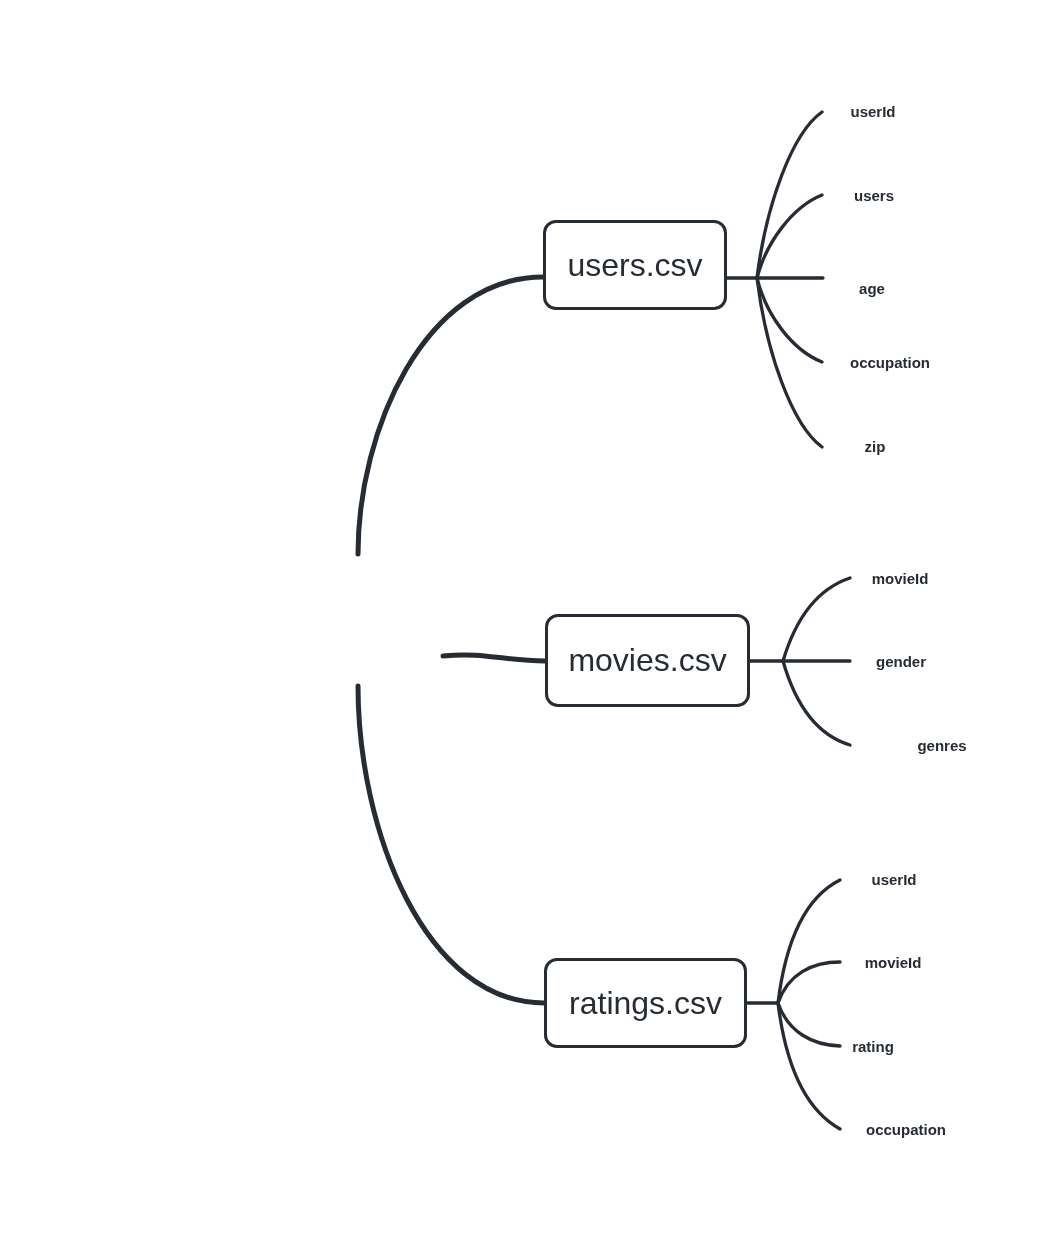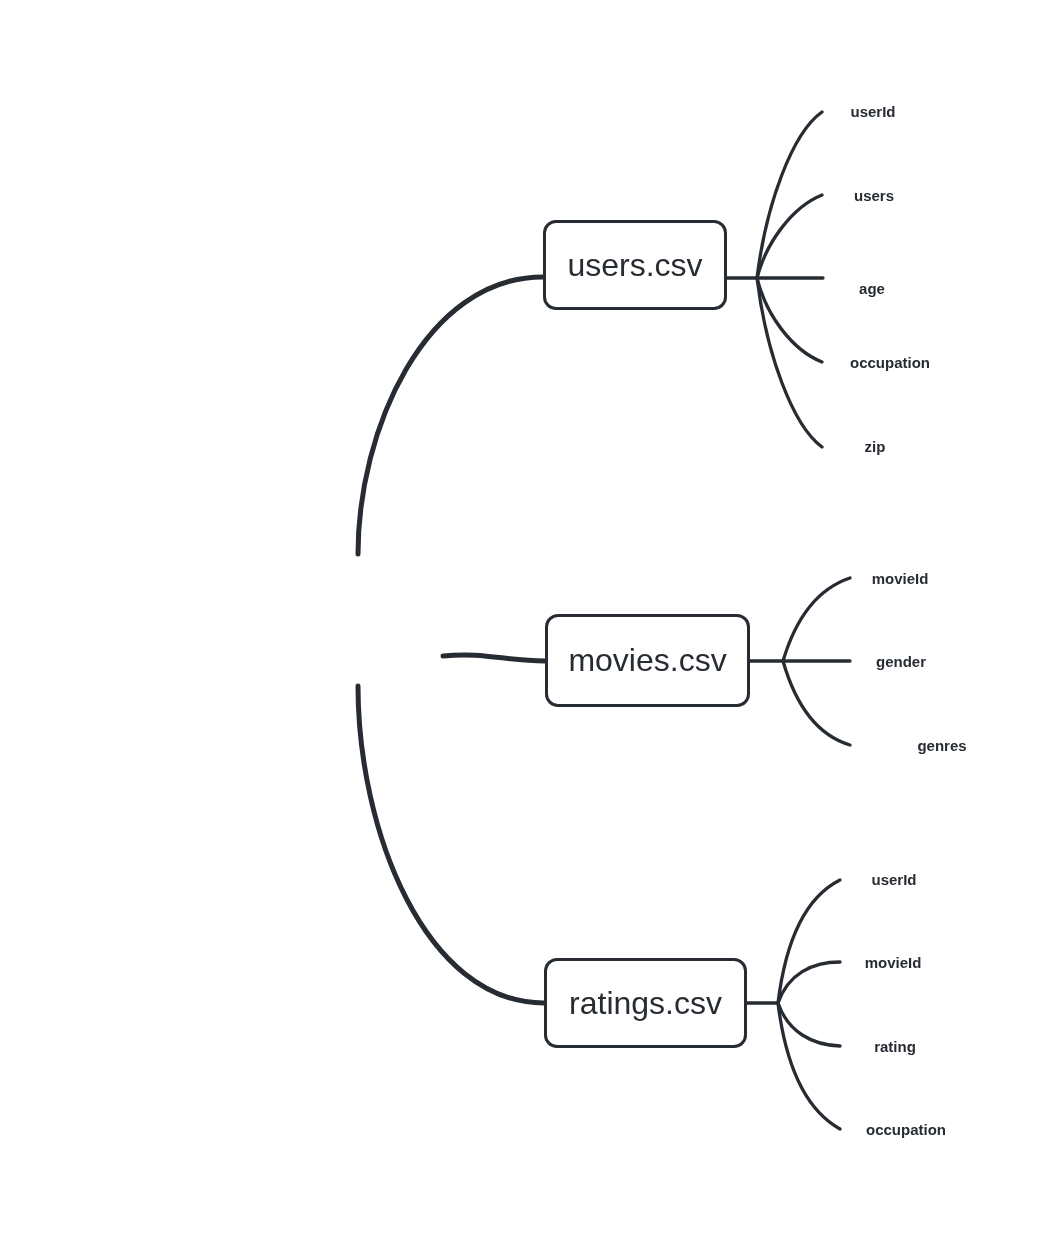--- a/index.html
+++ b/index.html
@@ -86,16 +86,16 @@
   <div class="leaf" style="left:872px;top:288px;">age</div>
   <div class="leaf" style="left:890px;top:362px;">occupation</div>
   <div class="leaf" style="left:875px;top:446px;">zip</div>
 
   <div class="leaf" style="left:900px;top:578px;">movieId</div>
   <div class="leaf" style="left:901px;top:661px;">gender</div>
   <div class="leaf" style="left:898px;top:745px;margin-left:44px;">genres</div>
 
   <div class="leaf" style="left:894px;top:879px;">userId</div>
   <div class="leaf" style="left:893px;top:962px;">movieId</div>
-  <div class="leaf" style="left:895px;top:1046px;">rating</div>
+  <div class="leaf" style="left:873px;top:1046px;">rating</div>
   <div class="leaf" style="left:906px;top:1129px;">occupation</div>
 
 </div>
 
 </body></html>

